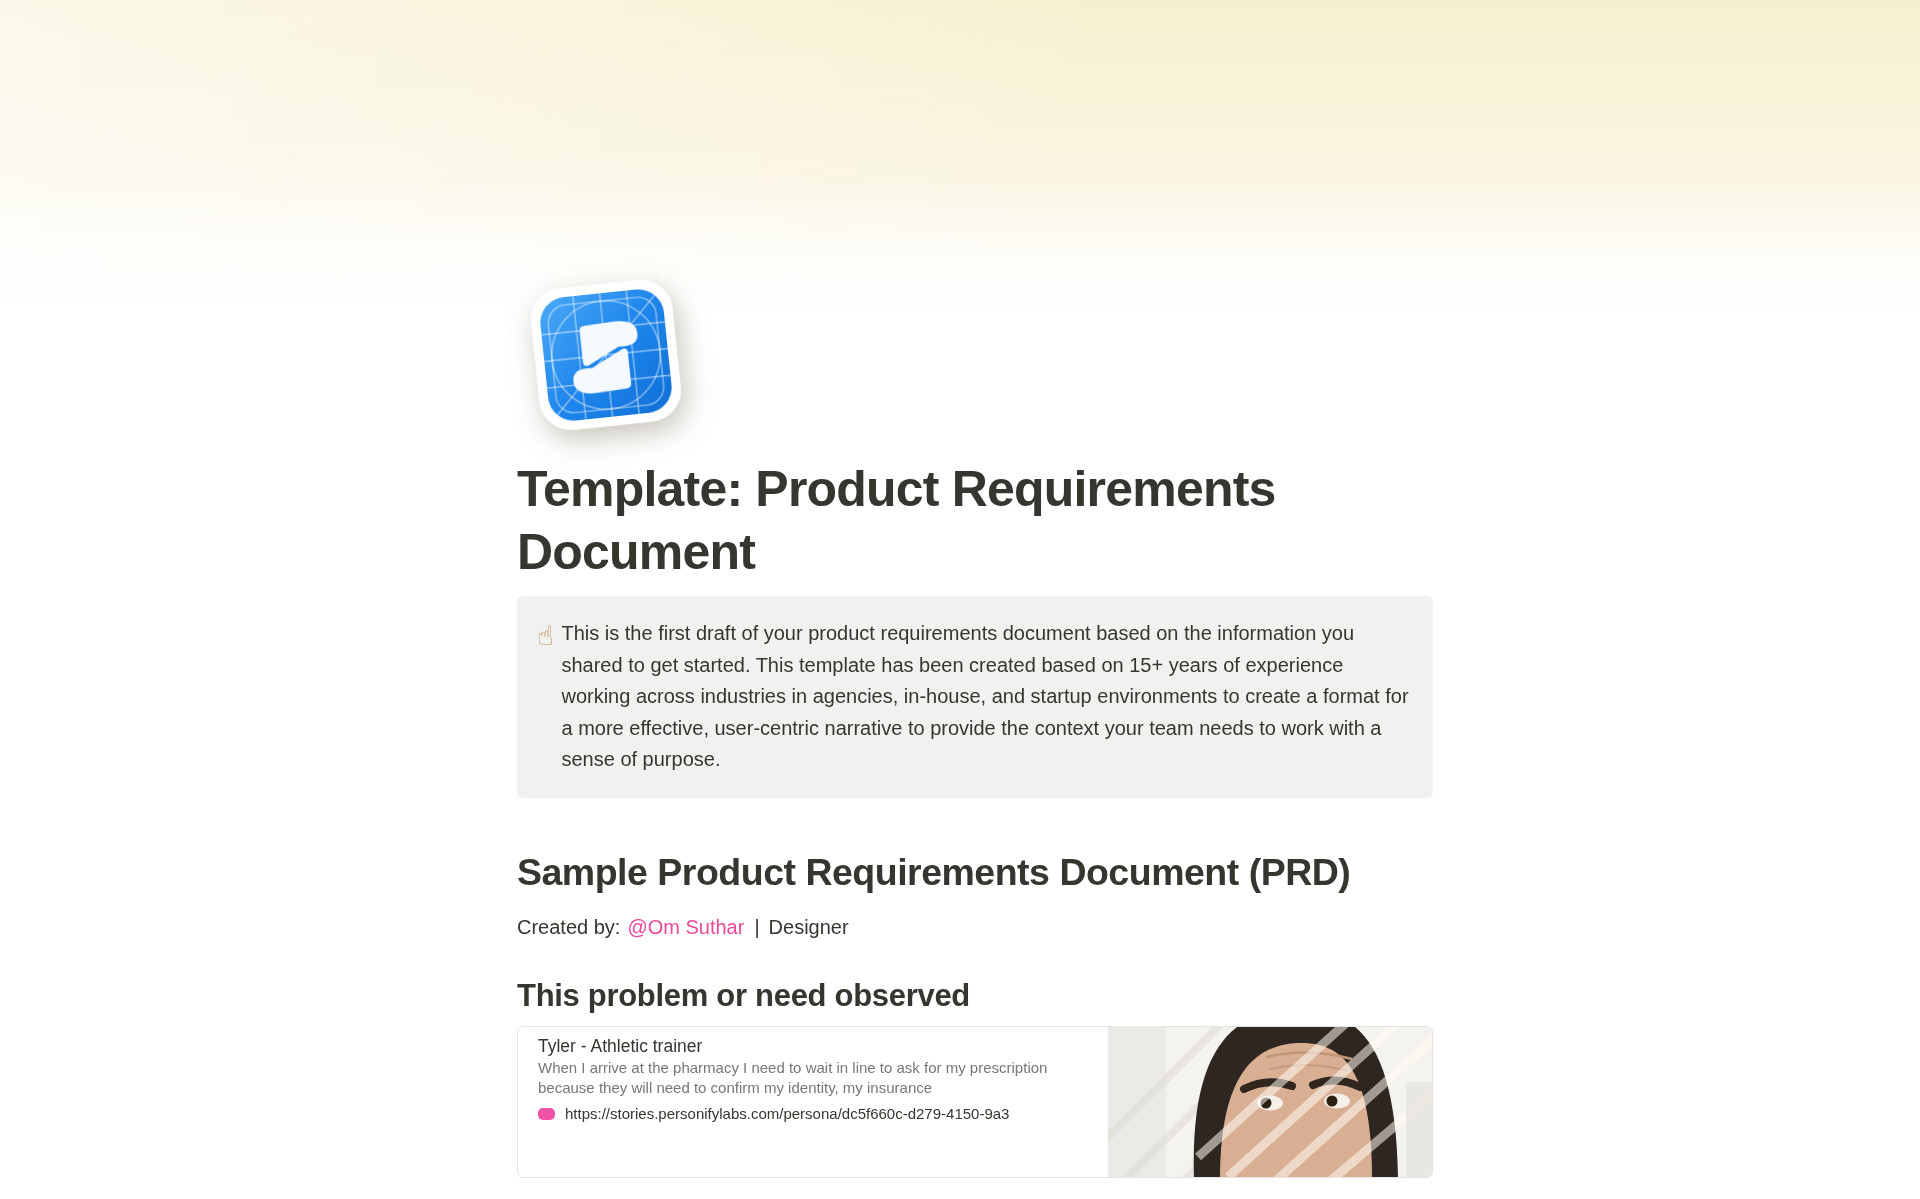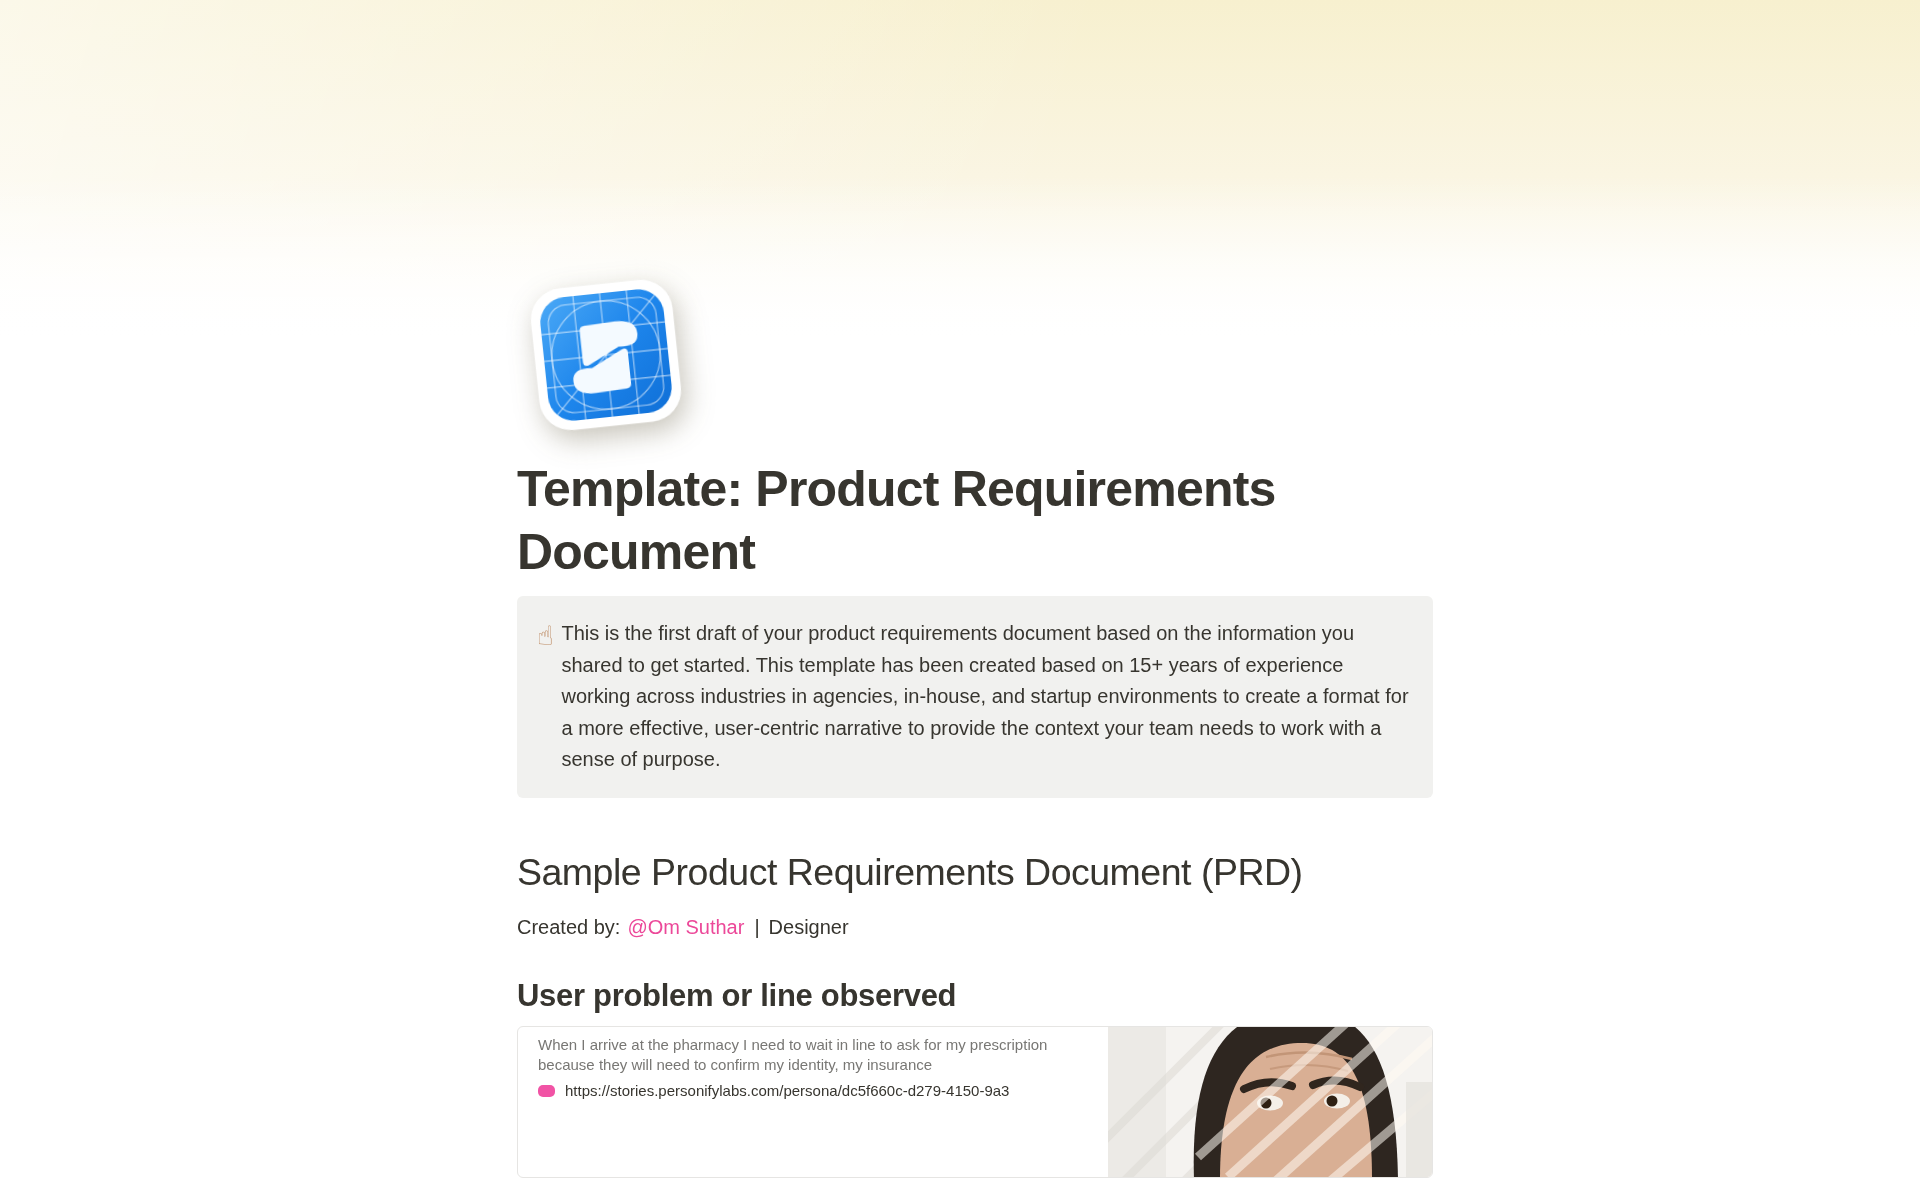--- a/index.html
+++ b/index.html
@@ -56,21 +56,21 @@
   }
   .callout-text {
     margin-left: 8px;
     font-size: 20px;
     line-height: 31.5px;
   }
   h2.prd-heading {
     margin-top: 50px;
     font-size: 37.5px;
     line-height: 48px;
-    font-weight: 400;
+    font-weight: 700;
     letter-spacing: -0.5px;
   }
   .byline {
     margin-top: 16px;
     font-size: 20px;
     line-height: 31px;
   }
   .byline .mention { color: #ec4899; margin-left: 7px; cursor: pointer; }
   .byline .sep { margin: 0 9px 0 10px; color: #37352F; }
   h3.problem-heading {
@@ -187,25 +187,26 @@
 
   <div class="callout">
     <span class="callout-emoji">☝</span>
     <p class="callout-text">This is the first draft of your product requirements document based on the information you shared to get started. This template has been created based on 15+ years of experience working across industries in agencies, in-house, and startup environments to create a format for a more effective, user-centric narrative to provide the context your team needs to work with a sense of purpose.</p>
   </div>
 
   <h2 class="prd-heading">Sample Product Requirements Document (PRD)</h2>
 
   <p class="byline"><span>Created by:</span><span class="mention">@Om Suthar</span><span class="sep">|</span><span>Designer</span></p>
 
-  <h3 class="problem-heading">User problem or line observed</h3>
+  <h3 class="problem-heading">This problem or need observed</h3>
 
 
   <a class="bookmark">
     <div class="bm-left">
+      <div class="bm-title">Tyler - Athletic trainer</div>
       <div class="bm-desc">When I arrive at the pharmacy I need to wait in line to ask for my prescription because they will need to confirm my identity, my insurance</div>
       <div class="bm-linkrow">
         <span class="bm-favicon"></span>
         <span class="bm-url">https://stories.personifylabs.com/persona/dc5f660c-d279-4150-9a3</span>
       </div>
     </div>
     <div class="bm-image">
       <svg width="324" height="152" viewBox="0 0 324 152">
         <rect width="324" height="152" fill="#F5F3F0"></rect>
         <rect x="0" y="0" width="58" height="152" fill="#ECEAE6"></rect>

